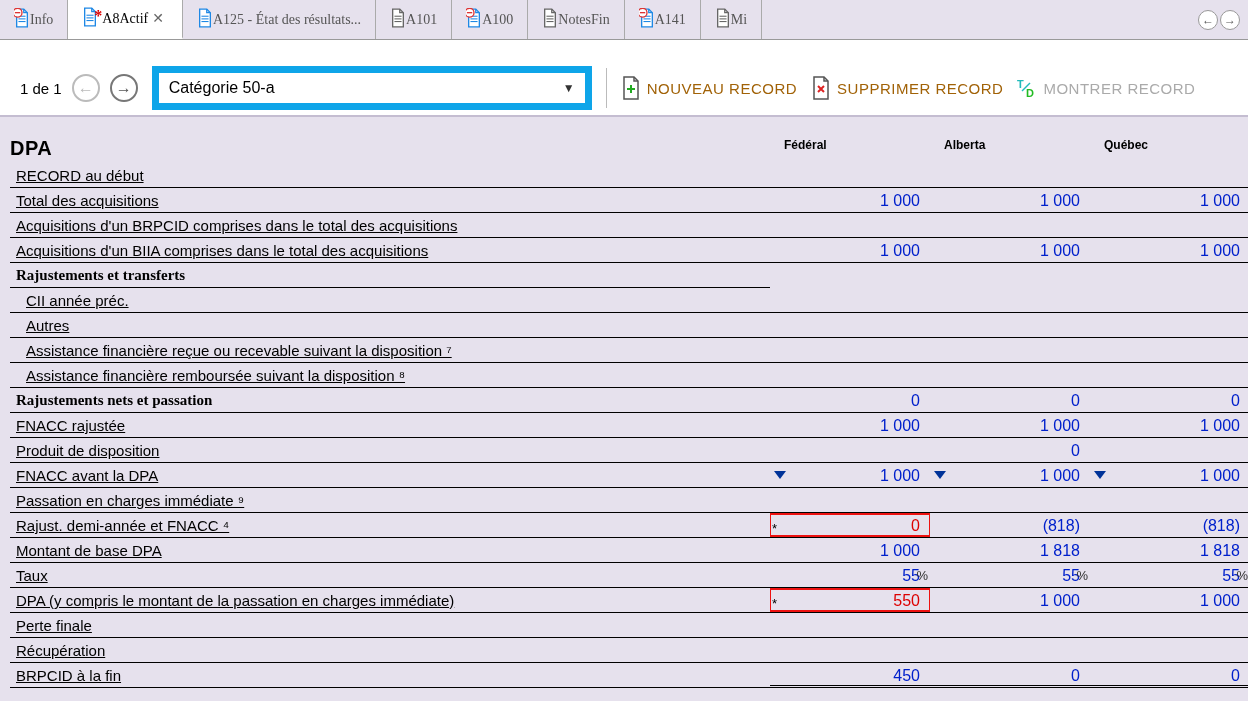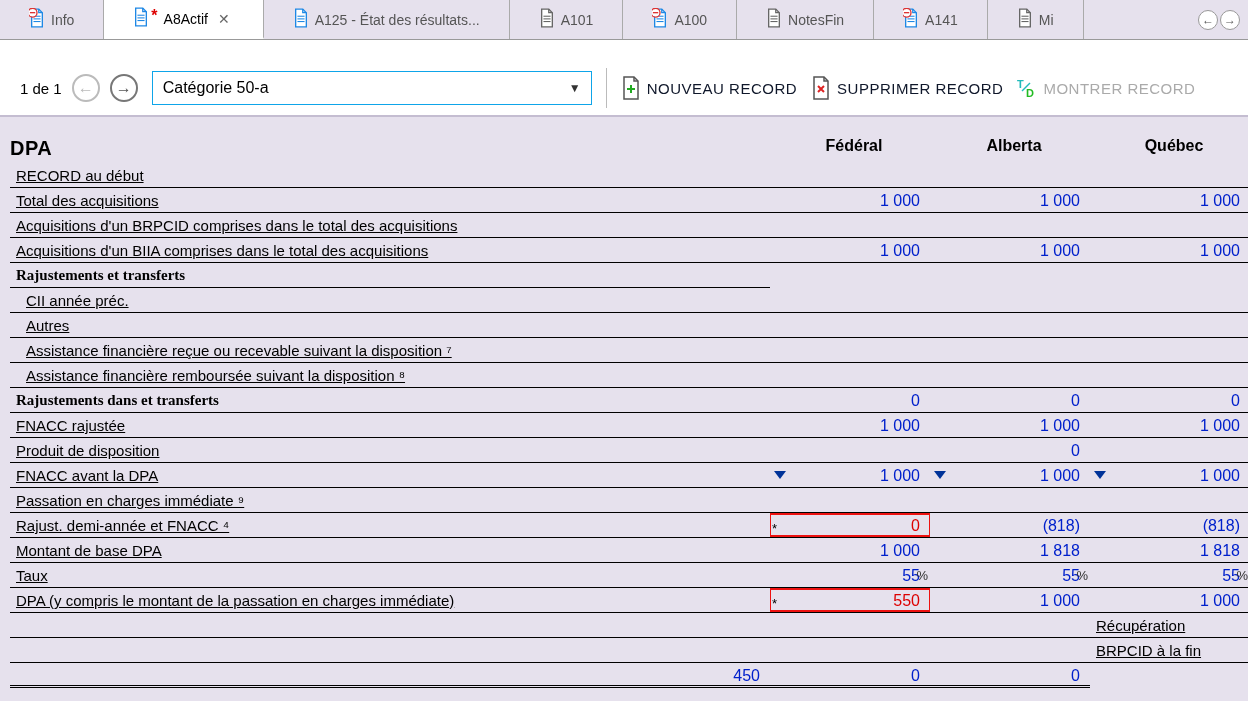--- a/index.html
+++ b/index.html
@@ -6,24 +6,25 @@
   html, body { margin:0; padding:0; font-family: "Segoe UI", Arial, sans-serif; font-size:14px; color:#000; background:#fff; }
   body { width:1248px; }
 
   
   .tabstrip {
     display:flex; align-items:stretch; height:40px;
     background:#e6e1ed; border-bottom:1px solid #999;
     overflow:hidden; position:relative;
   }
   .tab {
-    display:flex; align-items:center; gap:6px;
-    padding:0 29px; border-right:1px solid #aaa;
+    display:flex; align-items:center; 
+    padding:0 14px; border-right:1px solid #aaa;
     color:#555; white-space:nowrap; cursor:pointer;
     background:#e6e1ed;
+    font-family:Liberation Serif, serif;
   }
   .tab.active {
     background:#fff; color:#000; border-bottom:2px solid #fff;
     font-weight:500;
   }
   .tab .close { font-size:14px; color:#666; padding:0 4px; }
   .tab .star { color:#d00; font-weight:bold; font-size:16px; margin:-2px 0 4px -4px; }
   .tab svg.docicon { width:16px; height:20px; }
 
   .tabstrip .navarrows {
@@ -45,48 +46,48 @@
   .pager { display:flex; align-items:center; gap:10px; }
   .pager .txt { font-size:15px; }
   .pager .circ {
     width:28px; height:28px; border:2px solid #777; border-radius:50%;
     display:flex; align-items:center; justify-content:center;
     color:#555; font-size:16px; cursor:pointer;
   }
   .pager .circ.disabled { border-color:#bbb; color:#bbb; cursor:default; }
 
   .combo {
-    flex:0 0 440px; height:34px;
-    border:1px solid #0ea5e9; background:#fff;
+    flex:0 0 440px; height:44px;
+    border:7px solid #0ea5e9; background:#fff;
     display:flex; align-items:center; padding:0 10px;
     font-size:16px;
   }
   .combo .caret { margin-left:auto; font-size:12px; color:#333; }
 
   .vsep { width:1px; height:40px; background:#bbb; }
 
   .toolbtn {
     display:flex; align-items:center; gap:6px;
-    font-size:15px; letter-spacing:0.5px; color:#0f172a;
+    font-size:15px; letter-spacing:0.5px; color:#a16207;
     cursor:pointer;
   }
   .toolbtn.disabled { color:#aaa; cursor:default; }
   .toolbtn svg { width:20px; height:24px; }
 
   
   .sheet { background:#e6e1ed; padding:16px 14px 30px 10px; }
   .gridwrap { display:grid; grid-template-columns: 760px 160px 160px 160px; }
 
   .hdr, .lbl, .cell {
     height:25px; line-height:25px;
     padding:0 6px; white-space:nowrap;
     overflow:hidden;
   }
 
-  .hdr { font-weight:bold; text-align:center; font-size:16px; }
+  .hdr { font-weight:bold; text-align:left; font-size:12px; }
   .title { font-size:20px; font-weight:bold; letter-spacing:0.5px; height:30px; line-height:30px; grid-column:1; }
 
   .lbl {
     border-bottom:1.5px solid #000;
     text-decoration:underline;
     font-size:15px;
     padding-left:6px;
   }
   .lbl.indent { padding-left:16px; }
   .lbl.nou { text-decoration:none; }
@@ -297,21 +298,21 @@
       <div class="cell colgap"></div>
       <div class="cell colgap"></div>
       <div class="lbl indent">Assistance financière reçue ou recevable suivant la disposition ⁷</div>
       <div class="cell colgap"></div>
       <div class="cell colgap"></div>
       <div class="cell colgap"></div>
       <div class="lbl indent">Assistance financière remboursée suivant la disposition ⁸</div>
       <div class="cell colgap"></div>
       <div class="cell colgap"></div>
       <div class="cell colgap"></div>
-      <div class="lbl bold nou">Rajustements dans et transferts</div>
+      <div class="lbl bold nou">Rajustements nets et passation</div>
       <div class="cell colgap">0</div>
       <div class="cell colgap">0</div>
       <div class="cell colgap">0</div>
       <div class="lbl">FNACC rajustée</div>
       <div class="cell colgap">1 000</div>
       <div class="cell colgap">1 000</div>
       <div class="cell colgap">1 000</div>
       <div class="lbl">Produit de disposition</div>
       <div class="cell colgap"></div>
       <div class="cell colgap">0</div>
@@ -333,20 +334,21 @@
       <div class="cell colgap">1 818</div>
       <div class="cell colgap">1 818</div>
       <div class="lbl">Taux</div>
       <div class="cell colgap">55<span class="suffix">%</span></div>
       <div class="cell colgap">55<span class="suffix">%</span></div>
       <div class="cell colgap">55<span class="suffix">%</span></div>
       <div class="lbl">DPA (y compris le montant de la passation en charges immédiate)</div>
       <div class="cell colgap hlred"><span class="mark">*</span>550</div>
       <div class="cell colgap">1 000</div>
       <div class="cell colgap">1 000</div>
+      <div class="lbl">Perte finale</div>
       <div class="cell colgap"></div>
       <div class="cell colgap"></div>
       <div class="cell colgap"></div>
       <div class="lbl">Récupération</div>
       <div class="cell colgap"></div>
       <div class="cell colgap"></div>
       <div class="cell colgap"></div>
       <div class="lbl">BRPCID à la fin</div>
       <div class="cell colgap dbl">450</div>
       <div class="cell colgap dbl">0</div>

